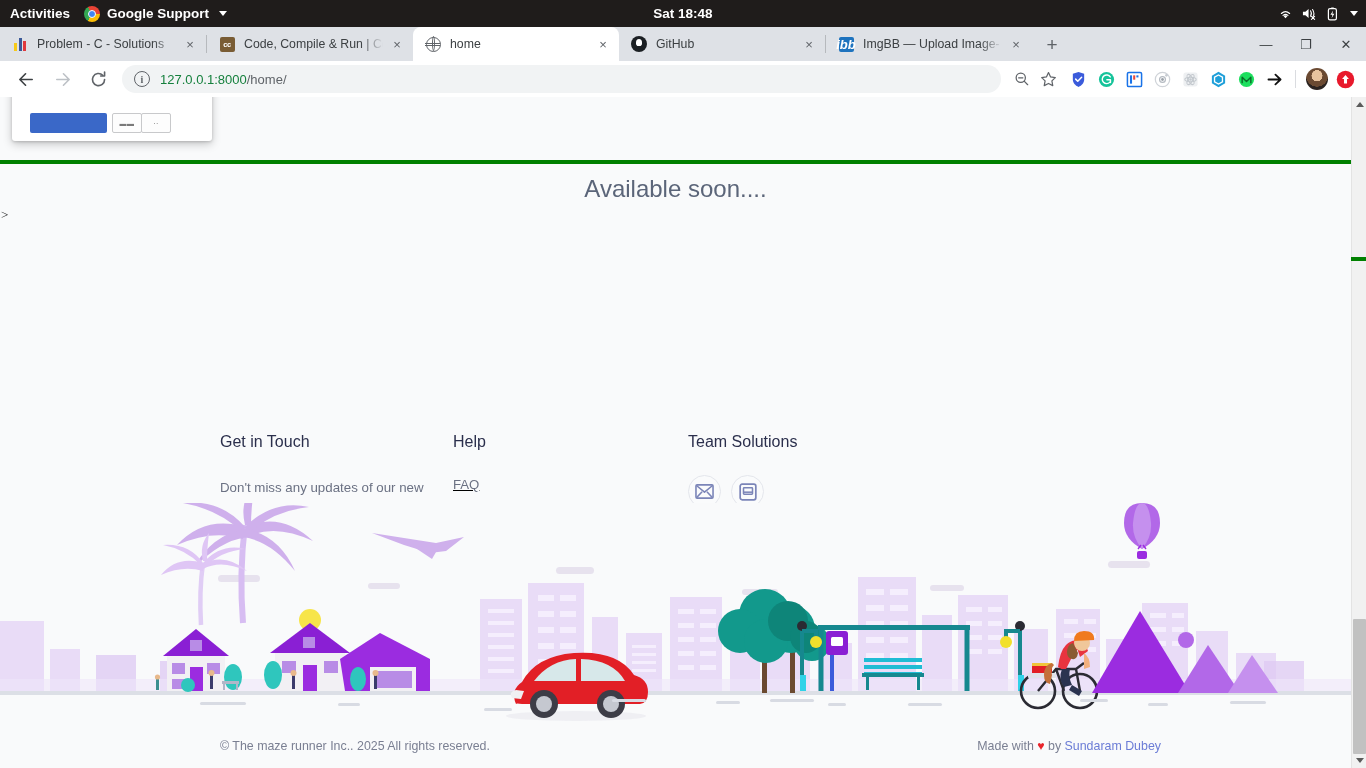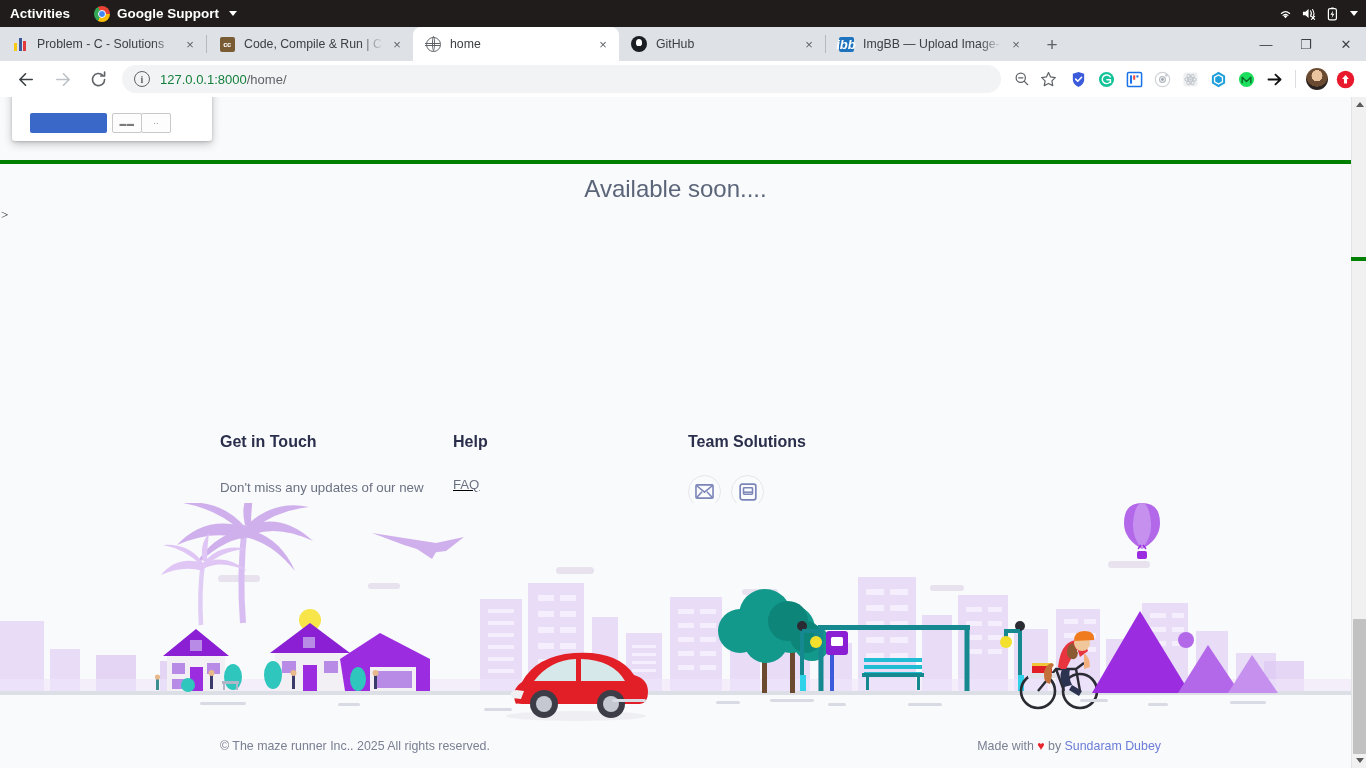--- a/index.html
+++ b/index.html
@@ -13,21 +13,21 @@
 
   
   .gnome-bar {
     position: absolute; top: 0; left: 0;
     width: 1366px; height: 27px;
     background: #1f1c1b;
     display: flex; align-items: center;
     color: #ffffff;
     font-size: 13.5px; font-weight: bold;
   }
-  .gnome-activities { padding: 0 24px 0 10px; }
+  .gnome-activities { padding: 0 14px 0 10px; }
   .gnome-app { display: flex; align-items: center; gap: 7px; }
   .chrome-logo {
     width: 16px; height: 16px; border-radius: 50%;
     background:
       conic-gradient(from -30deg,
         #ea4335 0deg 120deg,
         #fbbc05 120deg 240deg,
         #34a853 240deg 360deg);
     position: relative;
   }
@@ -280,21 +280,21 @@
     width: 1351px; text-align: center;
     font-size: 24px; color: #5b6579; font-weight: 400;
   }
 
   
   .footer {
     position: absolute; left: 0; top: 225px;
     width: 1351px; height: 446px;
   }
   .fcol-title {
-    font-size: 16px; font-weight: bold; color: #2b2f4c;
+    font-size: 16px; font-weight: normal; color: #2b2f4c;
   }
   .col-touch { position: absolute; left: 220px; top: 111px; width: 215px; }
   .col-touch .blurb {
     margin-top: 26px;
     font-size: 13.3px; color: #6b7183; line-height: 22px;
   }
   .email-input {
     display: block; margin-top: 20px;
     width: 210px; height: 27px;
     border: 1px solid #ced4da; border-radius: 4px;
@@ -382,20 +382,21 @@
 </head>
 <body>
 
 <div class="gnome-bar">
   <div class="gnome-activities">Activities</div>
   <div class="gnome-app">
     <span class="chrome-logo"></span>
     <span>Google Support</span>
     <span class="gnome-caret"></span>
   </div>
+  <div class="gnome-clock">Sat 18:48</div>
   <div class="gnome-status">
     <span>
       <svg width="15" height="13" viewBox="0 0 16 13">
           <path d="M8 11.6l2.1-2.5a3.3 3.3 0 0 0-4.2 0L8 11.6z" fill="#fff"></path>
           <path d="M3.6 6.4A7 7 0 0 1 12.4 6.4" stroke="#fff" stroke-width="1.3" fill="none" stroke-linecap="round"></path>
           <path d="M5.4 8.5a4.3 4.3 0 0 1 5.2 0" stroke="#fff" stroke-width="1.2" fill="none" stroke-linecap="round"></path>
         </svg>
     </span>
     <span>
       <svg width="16" height="13" viewBox="0 0 17 13">

